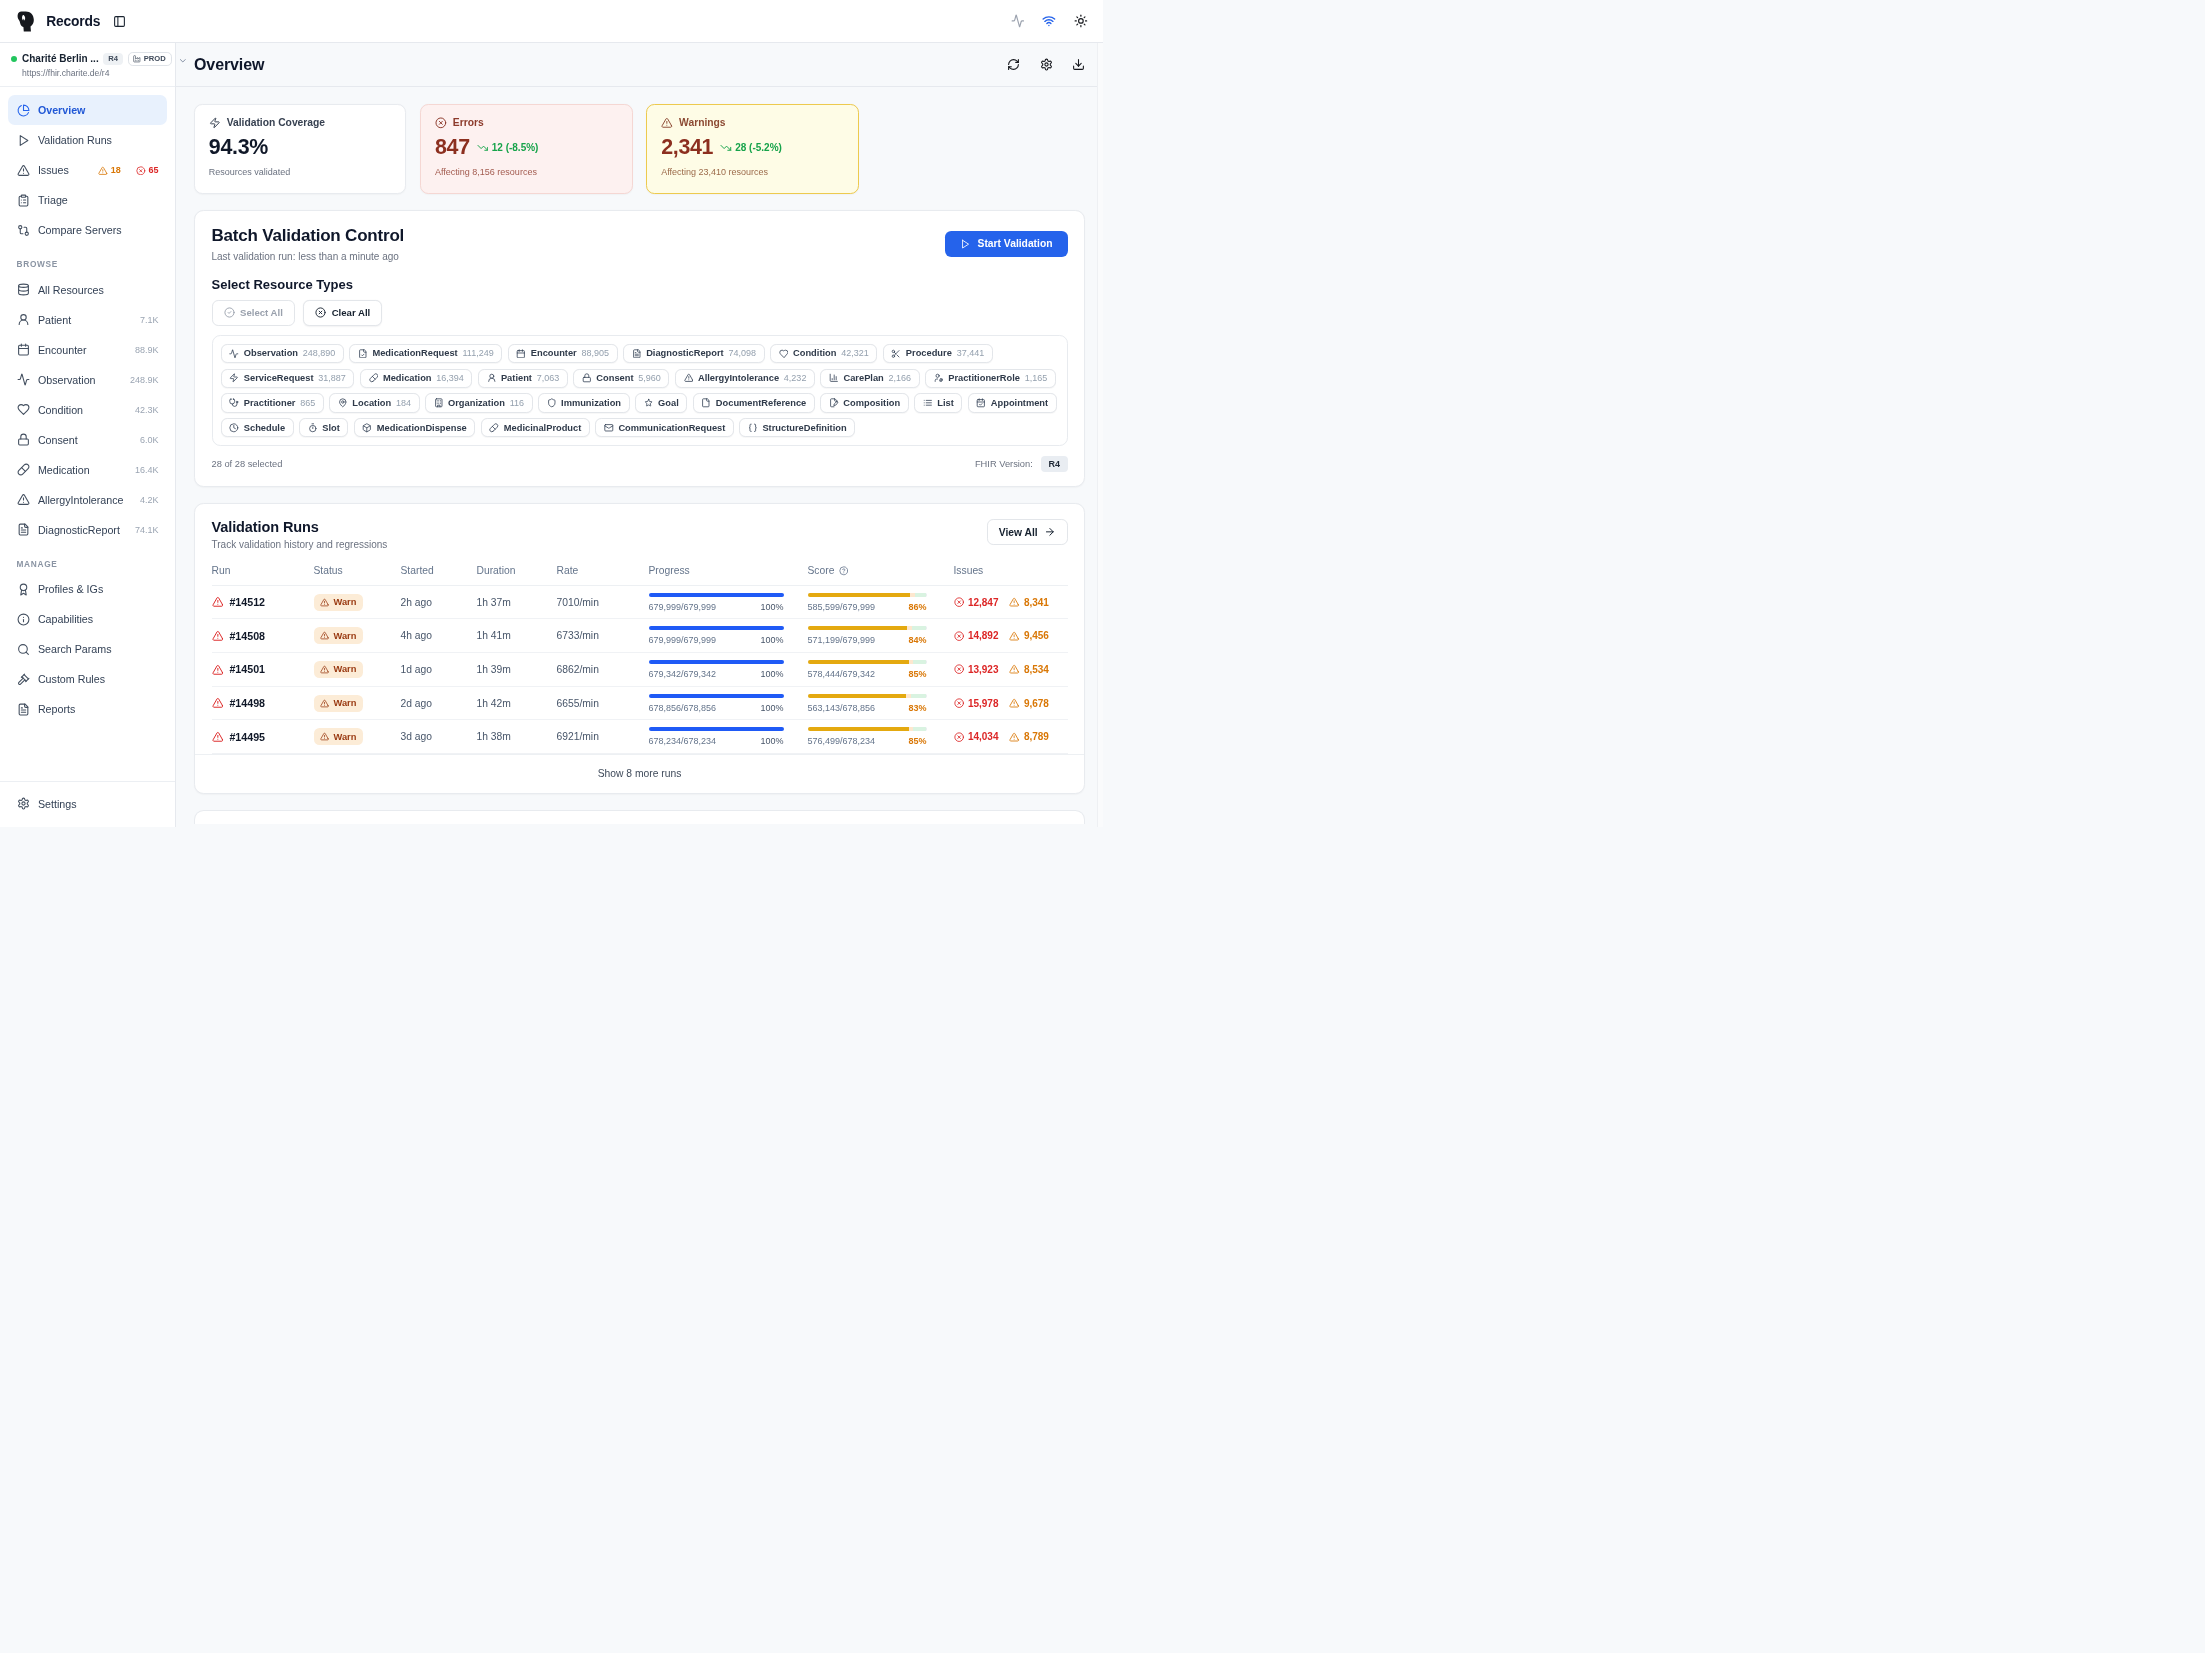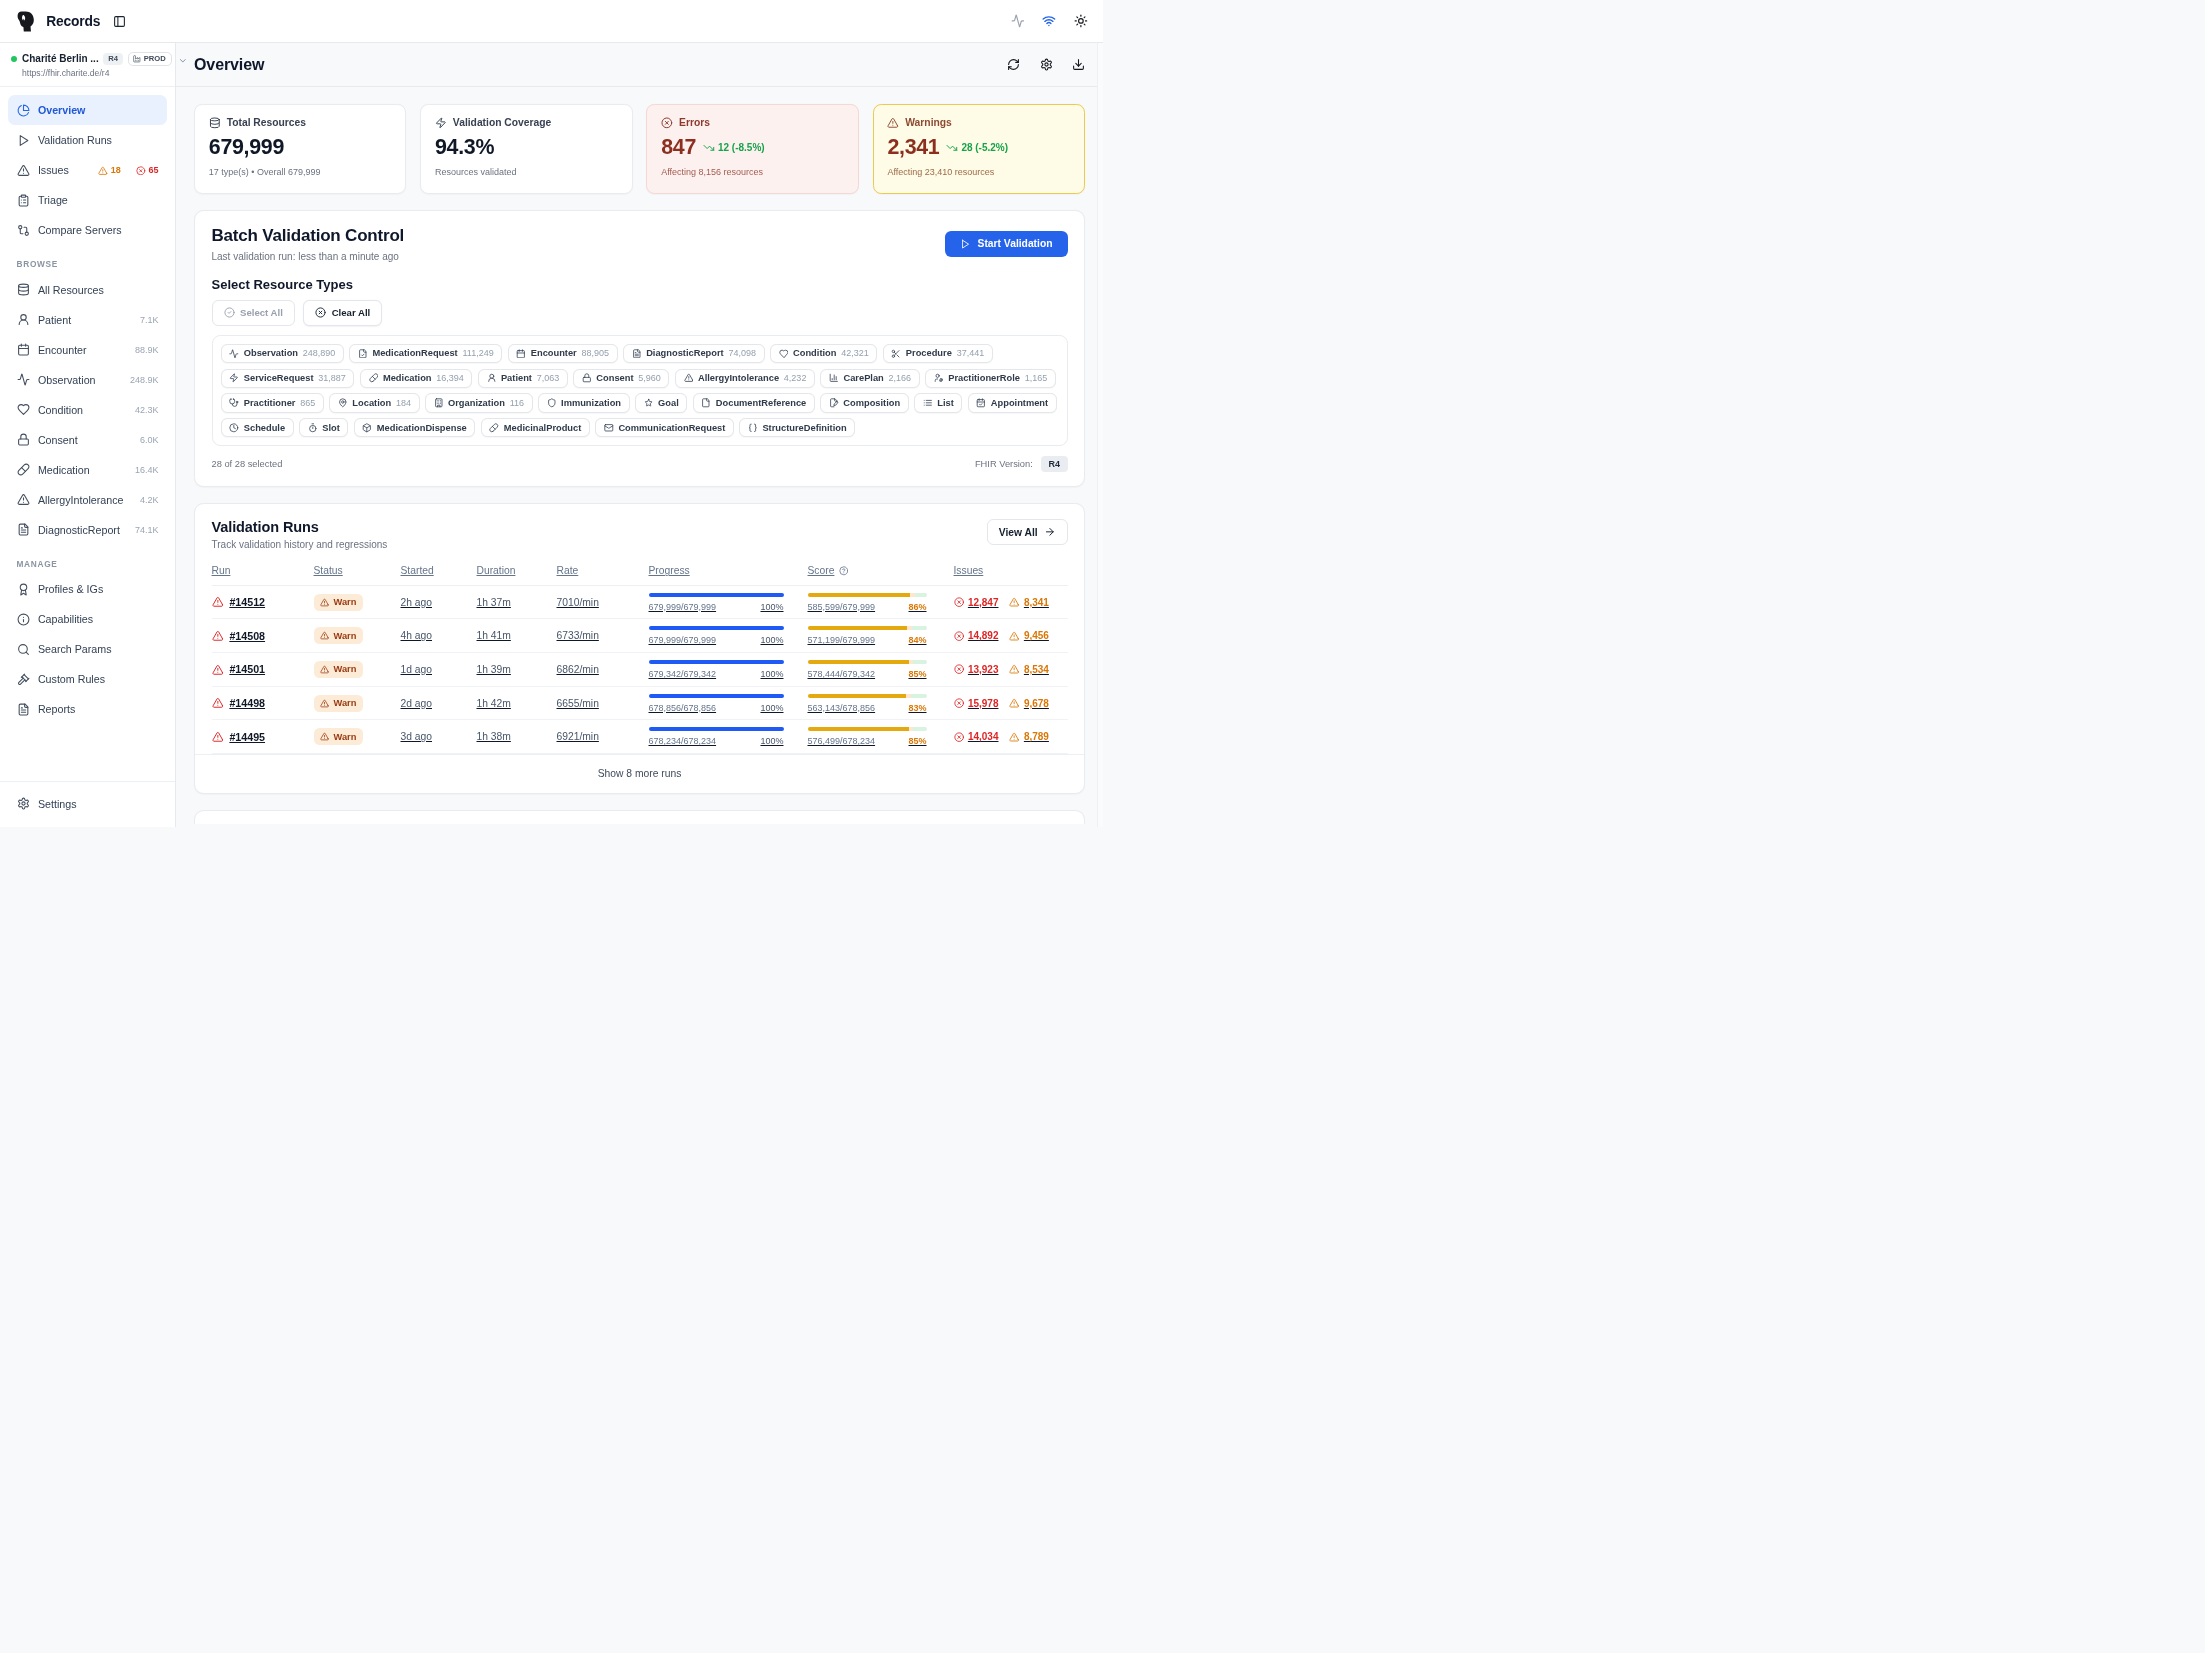--- a/index.html
+++ b/index.html
@@ -95,21 +95,21 @@
   .fhir { margin-left:auto; display:flex; align-items:center; gap:8px; font-size:9.3px; color:#6b7280; }
   .fhir-badge { background:#e9edf2; border-radius:4.1px; padding:2.8px 7.6px; font-size:9px; font-weight:700; color:#1f2937; }
 
   
   .runs { margin-top:16.5px; border-radius:9.6px; }
   .runs-head { display:flex; align-items:flex-start; padding:15px 16.5px 0; }
   .runs-title { font-size:14.5px; font-weight:800; letter-spacing:-0.1px; }
   .runs-sub { margin-top:4.1px; font-size:10px; color:#6b7280; }
   .btn-viewall { margin-left:auto; display:flex; align-items:center; gap:6.2px; background:#fff; border:0.7px solid #e3e6ea; border-radius:6.2px; height:26px; padding:0 11px; font-size:10.3px; font-weight:600; color:#15202e; cursor:pointer; font-family:inherit; }
   .table { padding:9.6px 16.5px 0; }
-  .tgrid { display:grid; grid-template-columns:102px 87px 76px 80px 92px 159px 146px 1fr; align-items:center;text-decoration:underline; }
+  .tgrid { display:grid; grid-template-columns:102px 87px 76px 80px 92px 159px 146px 1fr; align-items:center; }
   .thead { color:#64748b; font-size:10.3px; font-weight:500; padding:5.5px 0 8.3px; border-bottom:0.7px solid #edf0f3; }
   .th { display:flex; align-items:center; gap:4.1px; }
   .trow { padding:6.9px 0; border-bottom:0.7px solid #f0f2f5; cursor:pointer; }
   .run-cell { display:flex; align-items:center; gap:6.2px; font-size:10.7px; font-weight:700; color:#101828; }
   .run-cell .ri { color:#dc2626; }
   .warn-badge { display:inline-flex; align-items:center; gap:4.1px; background:#fcecd7; color:#9a3a12; border-radius:5.5px; height:17px; padding:0 6.9px; font-size:9.3px; font-weight:600; }
   .plain-cell { font-size:10.3px; color:#475569; }
   .bar-block { width:135px; }
   .bar-block.score { width:119px; }
   .bar { height:4.1px; border-radius:2.8px; overflow:hidden; display:flex; background:#e8ebef; }
@@ -472,36 +472,20 @@
               </svg>
             </span>
         </div>
       </div>
 
       <div class="content">
 
         <div class="stats">
           <div class="card stat">
             <div class="stat-head">
-                <span id="st-ic0">
-                  <svg width="11.7" height="11.7" viewBox="0 0 24 24" fill="none" stroke="currentColor" stroke-width="2" stroke-linecap="round" stroke-linejoin="round">
-                    <ellipse cx="12" cy="5" rx="9" ry="3"></ellipse>
-                    <path d="M3 5v14a9 3 0 0 0 18 0V5"></path>
-                    <path d="M3 12a9 3 0 0 0 18 0"></path>
-                  </svg>
-                </span>
-                <span>Total Resources</span>
-              </div>
-            <div class="stat-value-row">
-                <span class="stat-value">679,999</span>
-              </div>
-            <div class="stat-sub">17 type(s) • Overall 679,999</div>
-          </div>
-          <div class="card stat">
-            <div class="stat-head">
                 <span id="st-ic1">
                   <svg width="11.7" height="11.7" viewBox="0 0 24 24" fill="none" stroke="currentColor" stroke-width="2" stroke-linecap="round" stroke-linejoin="round">
                     <path d="M4 14a1 1 0 0 1-.78-1.63l9.9-10.2a.5.5 0 0 1 .86.46l-1.92 6.02A1 1 0 0 0 13 10h7a1 1 0 0 1 .78 1.63l-9.9 10.2a.5.5 0 0 1-.86-.46l1.92-6.02A1 1 0 0 0 11 14z"></path>
                   </svg>
                 </span>
                 <span>Validation Coverage</span>
               </div>
             <div class="stat-value-row">
                 <span class="stat-value">94.3%</span>
               </div>

